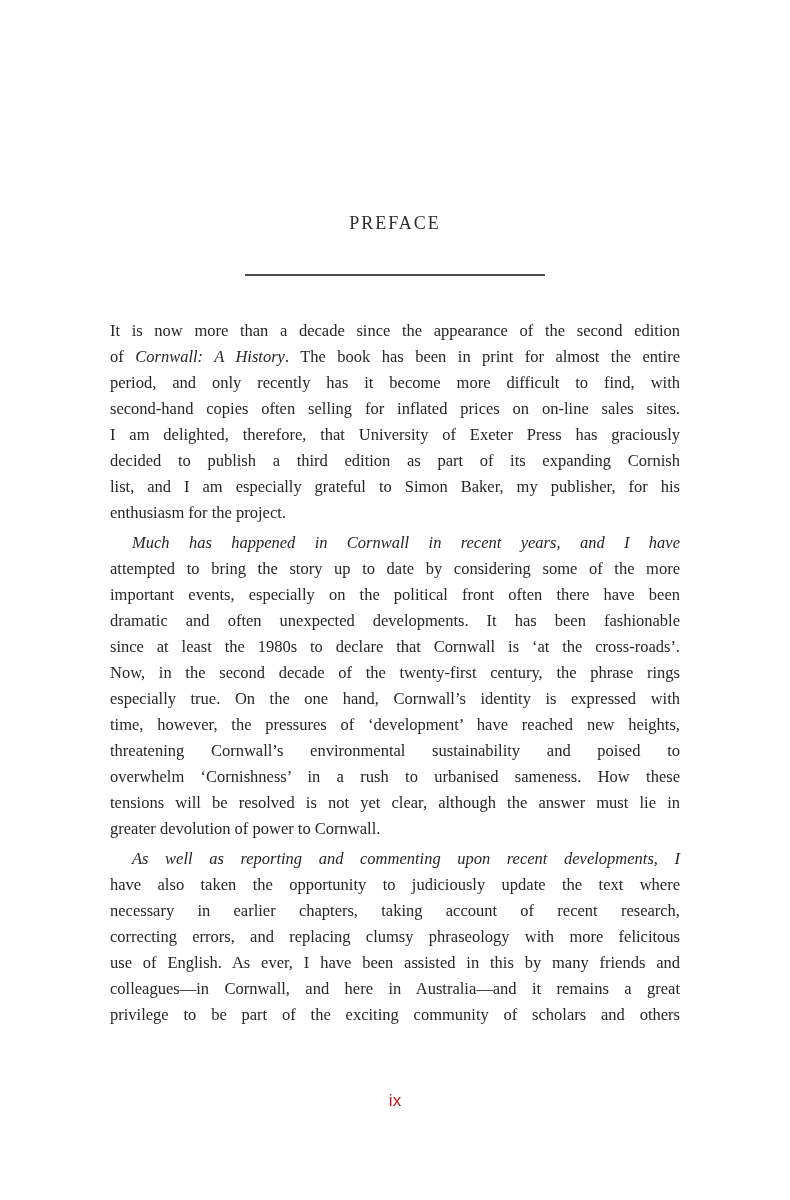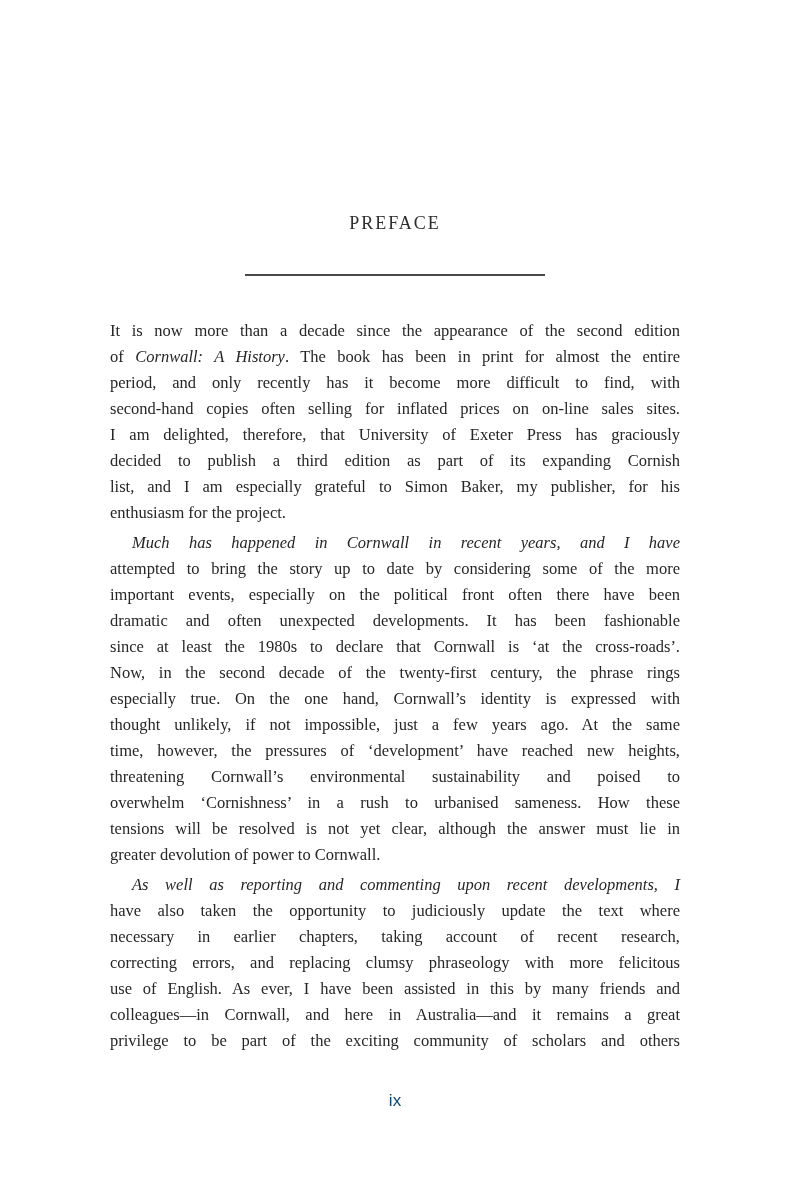--- a/index.html
+++ b/index.html
@@ -51,21 +51,21 @@
   .paragraph.indent .line:first-child { text-indent: 22px; font-style: italic; }
   .italic { font-style: italic; }
   .folio {
     position: absolute;
     top: 1091px;
     left: 0;
     width: 100%;
     text-align: center;
     font-family: "Liberation Sans", sans-serif;
     font-size: 17px;
-    color: #0c4a6e;
+    color: #b91c1c;
   }
 </style>
 </head>
 <body>
 
 <div class="page">
   <h1 class="title">PREFACE</h1>
   <div class="rule"></div>
   <div class="text-block">
       <div class="paragraph">
@@ -79,21 +79,20 @@
         <div class="line flush"><span>enthusiasm for the project.</span></div>
       </div>
       <div class="paragraph indent">
         <div class="line">Much has happened in Cornwall in recent years, and I have</div>
         <div class="line">attempted to bring the story up to date by considering some of the more</div>
         <div class="line">important events, especially on the political front often there have been</div>
         <div class="line">dramatic and often unexpected developments. It has been fashionable</div>
         <div class="line">since at least the 1980s to declare that Cornwall is ‘at the cross-roads’.</div>
         <div class="line">Now, in the second decade of the twenty-first century, the phrase rings</div>
         <div class="line">especially true. On the one hand, Cornwall’s identity is expressed with</div>
-        <div class="line">thought unlikely, if not impossible, just a few years ago. At the same</div>
         <div class="line">time, however, the pressures of ‘development’ have reached new heights,</div>
         <div class="line">threatening Cornwall’s environmental sustainability and poised to</div>
         <div class="line">overwhelm ‘Cornishness’ in a rush to urbanised sameness. How these</div>
         <div class="line">tensions will be resolved is not yet clear, although the answer must lie in</div>
         <div class="line flush"><span>greater devolution of power to Cornwall.</span></div>
       </div>
       <div class="paragraph indent">
         <div class="line">As well as reporting and commenting upon recent developments, I</div>
         <div class="line">have also taken the opportunity to judiciously update the text where</div>
         <div class="line">necessary in earlier chapters, taking account of recent research,</div>

